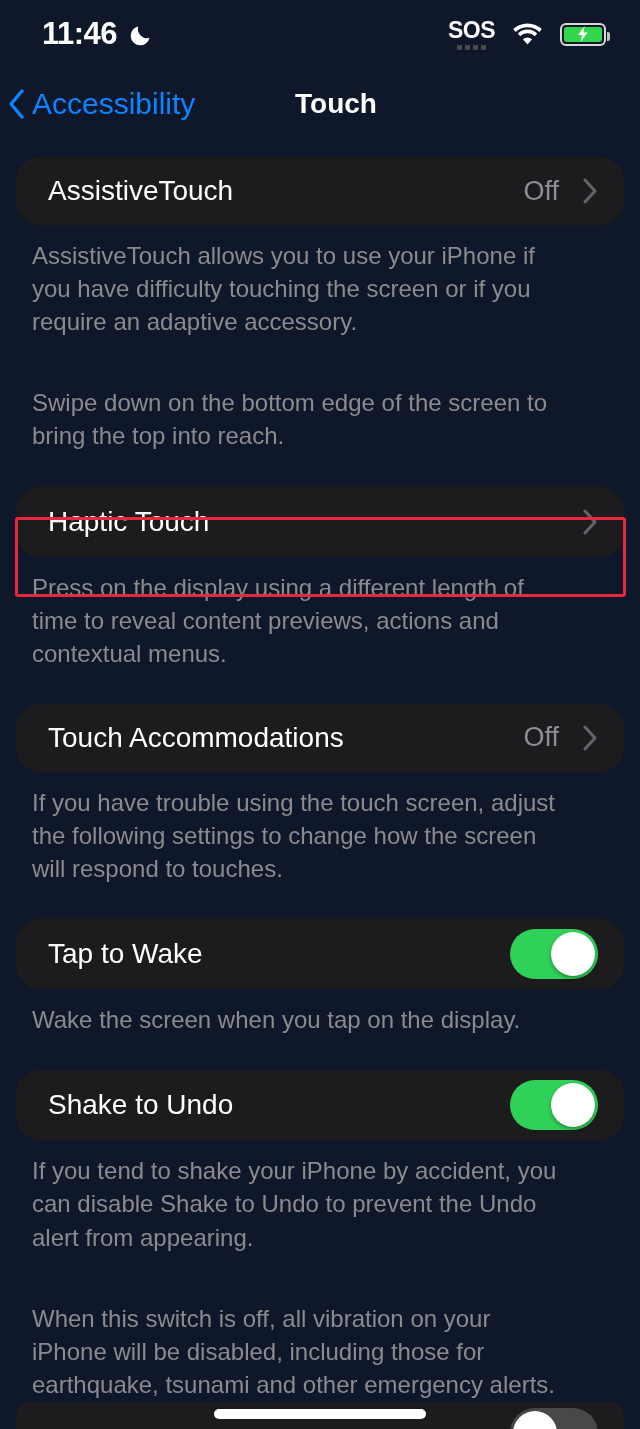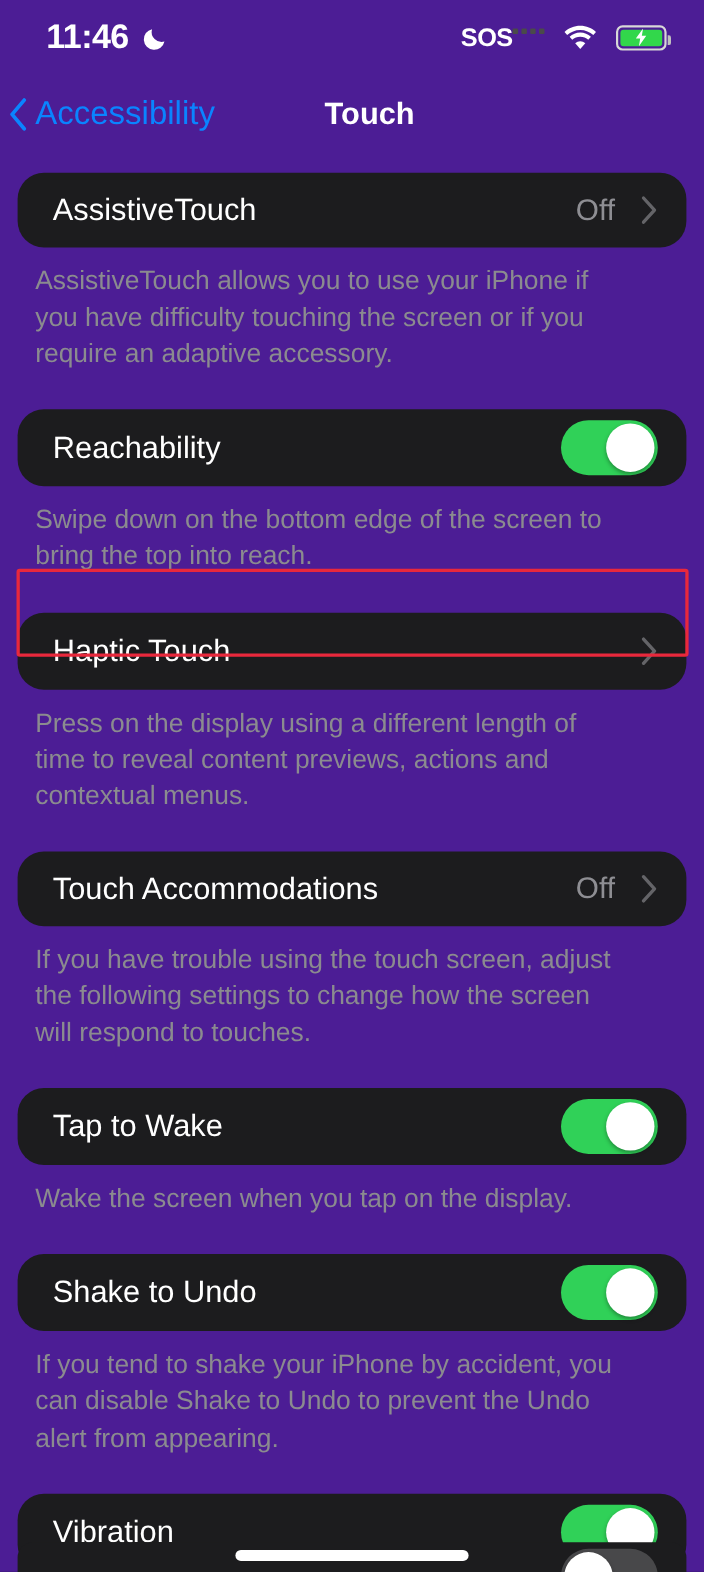--- a/index.html
+++ b/index.html
@@ -2,33 +2,33 @@
 <html><head>
 <meta charset="utf-8">
 <style>
   * { margin:0; padding:0; box-sizing:border-box; }
   html, body {
     width:640px; height:1429px;
     background:#000;
     font-family:"Liberation Sans", sans-serif;
     overflow:hidden;
   }
-  #screen { position:relative; width:640px; height:1429px; background:#4c1d95; }
+  #screen { position:relative; width:640px; height:1429px; background:#0f172a; }
 
   
   .statusbar {
     position:absolute; top:0; left:0; width:640px; height:68px;
     display:flex; align-items:center; justify-content:space-between;
     padding:0 34px 0 42px;
   }
   .sb-left { display:flex; align-items:center; gap:12px; }
   .sb-time { color:#fff; font-size:31px; font-weight:bold; letter-spacing:-0.5px; }
   .moon-icon { width:26px; height:26px; position:relative; display:block; }
   .sb-right { display:flex; align-items:center; gap:17px; }
-  .sos-wrap { display:flex; flex-direction:row; align-items:flex-start; }
+  .sos-wrap { display:flex; flex-direction:column; align-items:center; }
   .sos-text { color:#fff; font-size:23px; font-weight:bold; letter-spacing:-0.5px; line-height:1; }
   .sos-dots { display:flex; gap:3px; margin-top:3px; }
   .sos-dots i { width:5px; height:5px; background:#4a4a4a; border-radius:1px; display:block; }
   .wifi-icon { width:31px; height:24px; display:block; }
   .battery {
     width:46px; height:23px; border:2px solid #d8d8d8; border-radius:6px;
     position:relative; display:flex; align-items:center; padding:2px;
   }
   .battery:after {
     content:""; position:absolute; right:-6px; top:7px;
@@ -168,26 +168,20 @@
       <span class="row-value">Off</span>
       <span class="chev-right">
         <svg viewBox="0 0 15 26" width="15" height="26">
             <path d="M2 2l10 11L2 24" stroke="#A0A0A5" stroke-width="3" fill="none" stroke-linecap="round" stroke-linejoin="round"></path>
           </svg>
       </span>
     </div>
     <div class="desc">AssistiveTouch allows you to use your iPhone if you have difficulty touching the screen or if you require an adaptive accessory.</div>
     <div class="gap-md"></div>
 
-    <div class="card tall">
-      <span class="row-label">Reachability</span>
-      <span class="toggle">
-          <span class="knob"></span>
-        </span>
-    </div>
     <div class="desc">Swipe down on the bottom edge of the screen to bring the top into reach.</div>
     <div class="gap-md"></div>
 
     <div class="card tall">
       <span class="row-label">Haptic Touch</span>
       <span class="chev-right">
         <svg viewBox="0 0 15 26" width="15" height="26">
             <path d="M2 2l10 11L2 24" stroke="#A0A0A5" stroke-width="3" fill="none" stroke-linecap="round" stroke-linejoin="round"></path>
           </svg>
       </span>
@@ -218,26 +212,20 @@
 
     <div class="card tall">
       <span class="row-label">Shake to Undo</span>
       <span class="toggle">
           <span class="knob"></span>
         </span>
     </div>
     <div class="desc">If you tend to shake your iPhone by accident, you can disable Shake to Undo to prevent the Undo alert from appearing.</div>
     <div class="gap-md"></div>
 
-    <div class="card tall">
-      <span class="row-label">Vibration</span>
-      <span class="toggle">
-          <span class="knob"></span>
-        </span>
-    </div>
     <div class="desc">When this switch is off, all vibration on your iPhone will be disabled, including those for earthquake, tsunami and other emergency alerts.</div>
 
   </div>
 
   <div class="bottom-partial">
     <span class="toggle off">
         <span class="knob"></span>
       </span>
   </div>
 

